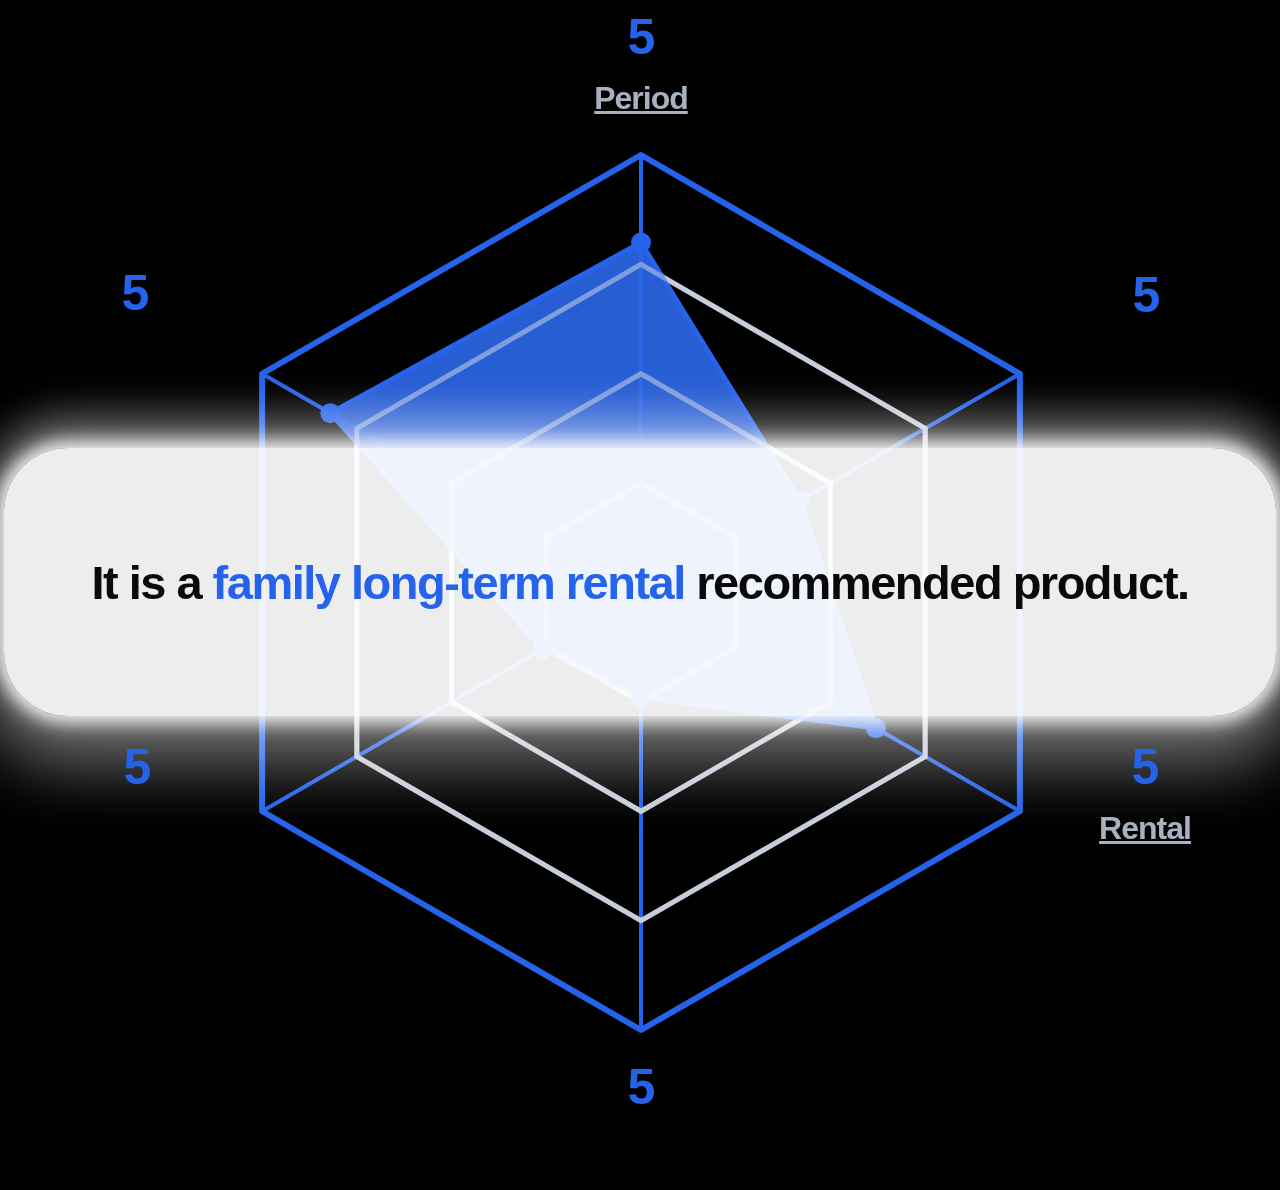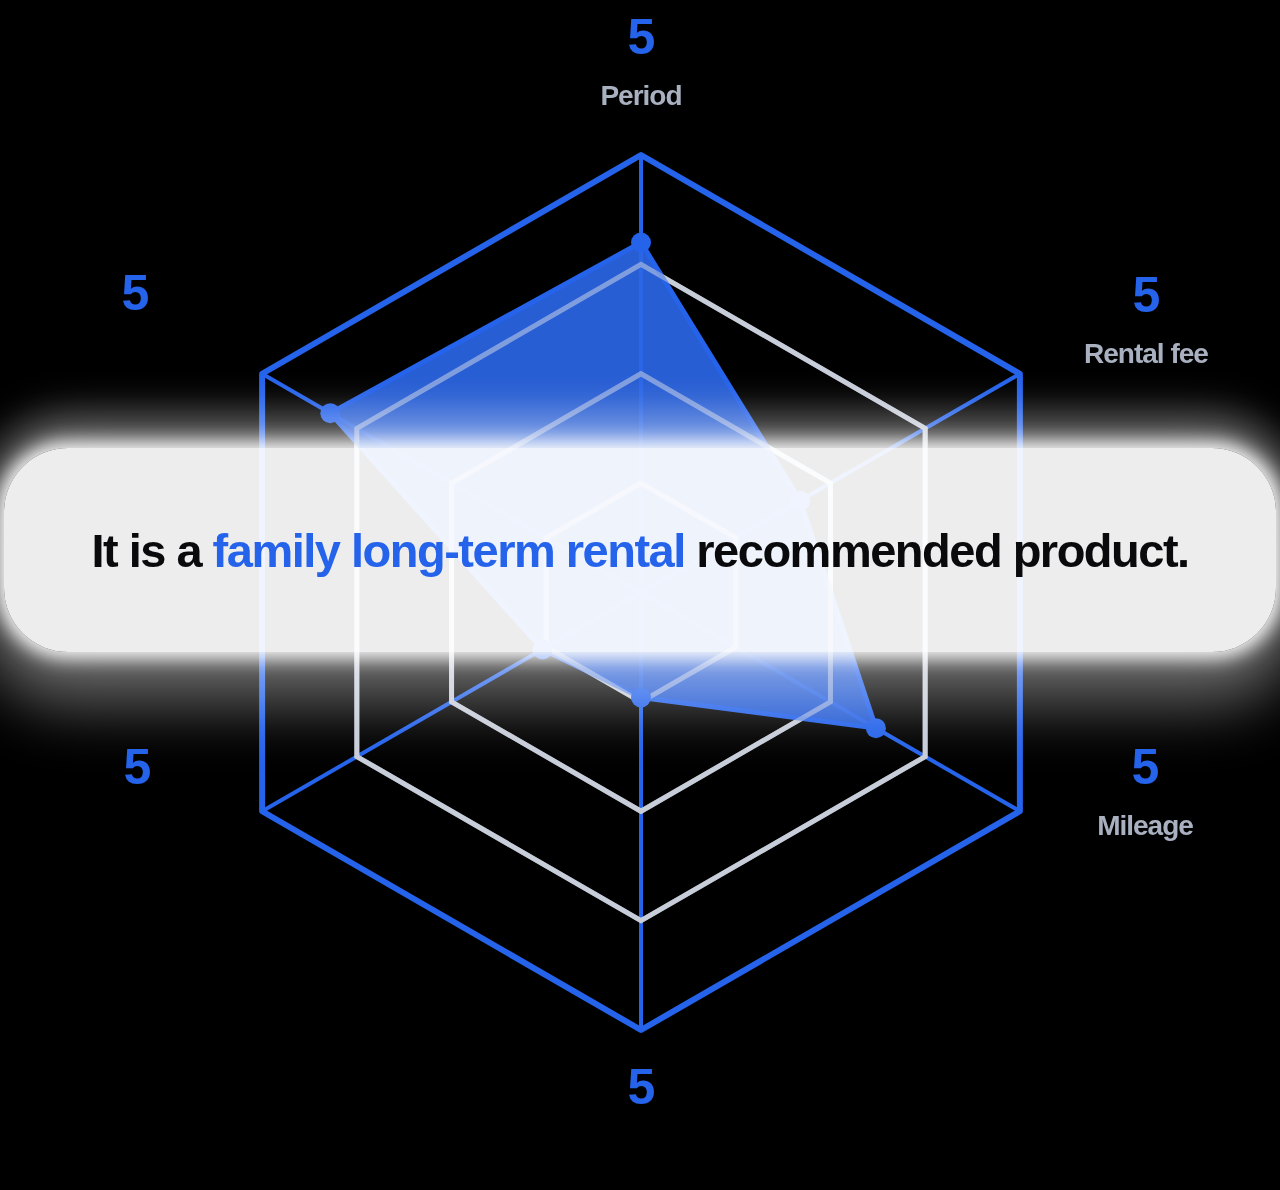--- a/index.html
+++ b/index.html
@@ -7,21 +7,21 @@
     position:relative;
     width:1280px;height:1190px;
     background:#000;
     overflow:hidden;
     font-family:"Liberation Sans",sans-serif;
   }
   .chart-svg{position:absolute;left:0;top:0;z-index:1;}
   .banner{
     position:absolute;
     left:4px;top:448px;
-    width:1272px;height:204px;
+    width:1272px;height:268px;
     background:rgba(255,255,255,0.93);
     border-radius:64px;
     box-shadow:
       0 0 18px 6px rgba(255,255,255,0.95),
       0 26px 62px 26px rgba(255,255,255,0.40),
       0 -18px 42px 14px rgba(255,255,255,0.34);
     display:flex;align-items:center;justify-content:center;
     z-index:2;
   }
   .banner p{
@@ -40,22 +40,22 @@
     display:flex;flex-direction:column;align-items:center;
     gap:20px;
     z-index:3;
     pointer-events:none;
   }
   .axis-label .val{
     font-size:50px;font-weight:700;line-height:1;
     color:#2563eb;letter-spacing:-1px;
   }
   .axis-label .name{
-    font-size:28px;font-weight:700;line-height:1;
-    color:#a9b1c1;letter-spacing:-1px;
+    font-size:32px;font-weight:700;line-height:1;
+    color:#a9b1c1;letter-spacing:-1px;text-decoration:underline;
   }
   .pos-top{left:641px;top:12px;}
   .pos-upper-left{left:135px;top:268px;}
   .pos-upper-right{left:1146px;top:270px;}
   .pos-lower-left{left:137px;top:742px;}
   .pos-lower-right{left:1145px;top:742px;}
   .pos-bottom{left:641px;top:1062px;}
 </style>
 </head>
 <body>
@@ -97,26 +97,25 @@
     <p><span>It is a </span><span class="hl">family long-term rental</span><span> recommended product.</span></p>
   </div>
 
   <div class="axis-label pos-top">
     <div class="val">5</div>
     <div class="name">Period</div>
   </div>
 
   <div class="axis-label pos-upper-right">
     <div class="val">5</div>
-    <div class="name">Rental fee</div>
   </div>
 
   <div class="axis-label pos-lower-right">
     <div class="val">5</div>
-    <div class="name">Mileage</div>
+    <div class="name">Rental</div>
   </div>
 
   <div class="axis-label pos-bottom">
     <div class="val">5</div>
   </div>
 
   <div class="axis-label pos-lower-left">
     <div class="val">5</div>
   </div>
 

